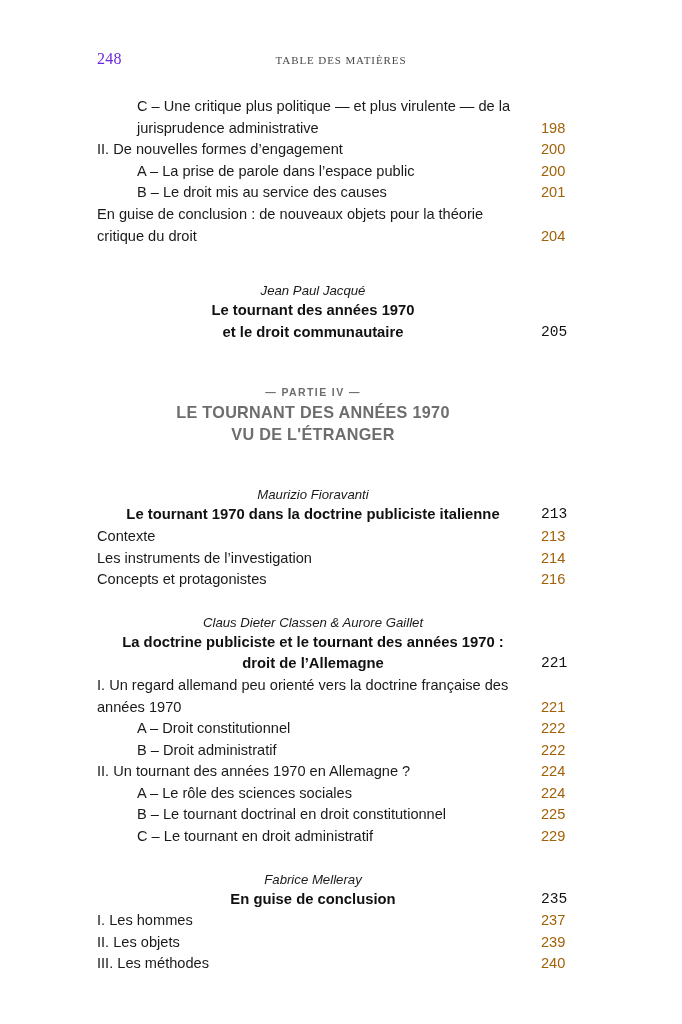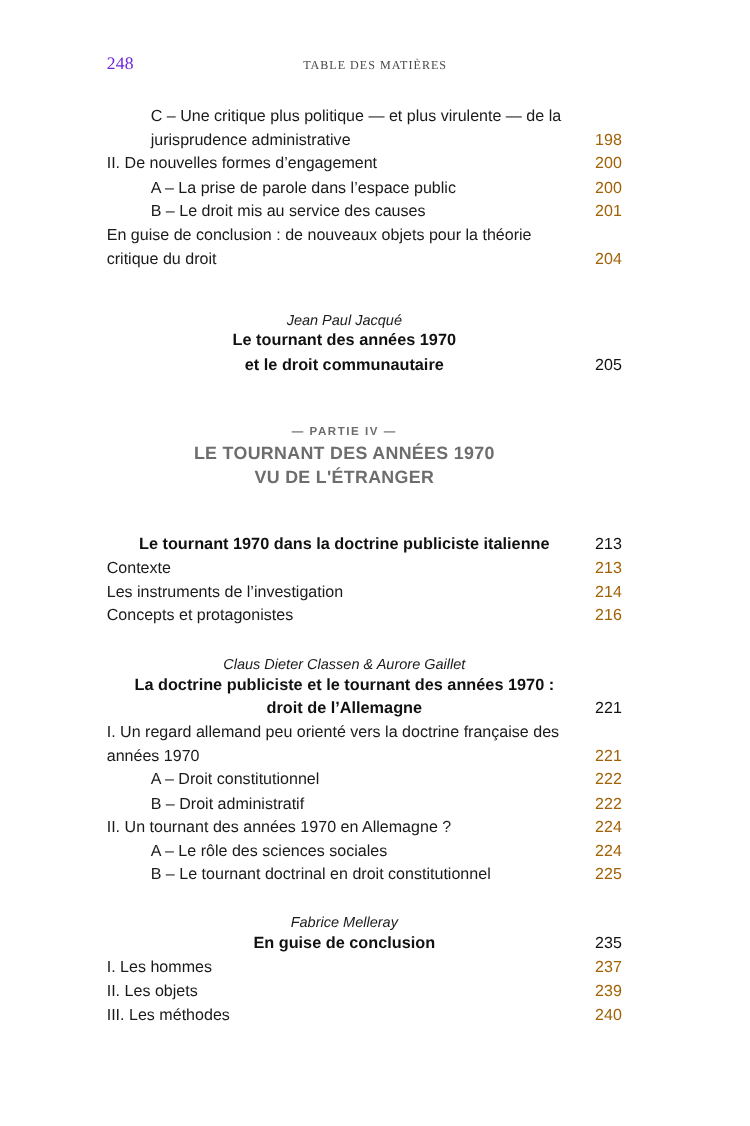--- a/index.html
+++ b/index.html
@@ -102,20 +102,21 @@
     padding-right: 56px;
   }
   .contrib-title .pg {
     position: absolute;
     right: 0;
     bottom: 0;
     width: 44px;
     text-align: left;
     font-weight: normal;
     font-size: 14.6px;
+    font-family: Liberation Mono, monospace;
   }
 
   
   .part {
     text-align: center;
     color: #6d6d6d;
     padding-right: 56px;
   }
   .part-kicker {
     font-size: 10.5px;
@@ -183,20 +184,21 @@
 
     <div class="part">
       <div class="part-kicker">— PARTIE IV —</div>
       <div class="part-title">LE TOURNANT DES ANNÉES 1970</div>
       <div class="part-title">VU DE L'ÉTRANGER</div>
     </div>
 
     <div class="sp-40"></div>
 
     <div class="contrib">
+      <div class="author">Maurizio Fioravanti</div>
       <div class="contrib-title">
         <span>Le tournant 1970 dans la doctrine publiciste italienne</span>
         <span class="pg">213</span>
       </div>
       <div class="toc-line">
         <span class="label">Contexte</span>
         <span class="pg">213</span>
       </div>
       <div class="toc-line">
         <span class="label">Les instruments de l’investigation</span>
@@ -234,20 +236,24 @@
         <span class="pg">224</span>
       </div>
       <div class="toc-line indent-1">
         <span class="label">A – Le rôle des sciences sociales</span>
         <span class="pg">224</span>
       </div>
       <div class="toc-line indent-1">
         <span class="label">B – Le tournant doctrinal en droit constitutionnel</span>
         <span class="pg">225</span>
       </div>
+      <div class="toc-line indent-1">
+        <span class="label">C – Le tournant en droit administratif</span>
+        <span class="pg">229</span>
+      </div>
     </div>
 
     <div class="sp-22"></div>
 
     <div class="contrib">
       <div class="author">Fabrice Melleray</div>
       <div class="contrib-title">
         <span>En guise de conclusion</span>
         <span class="pg">235</span>
       </div>

